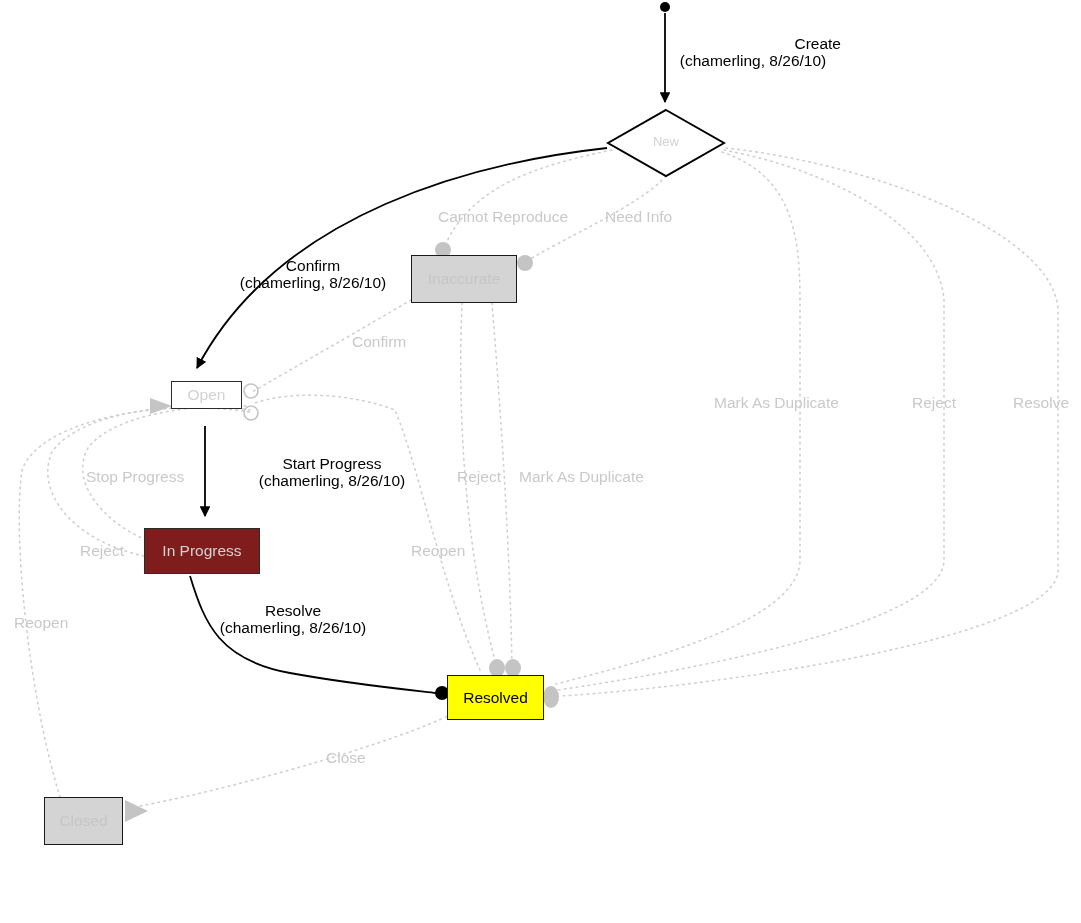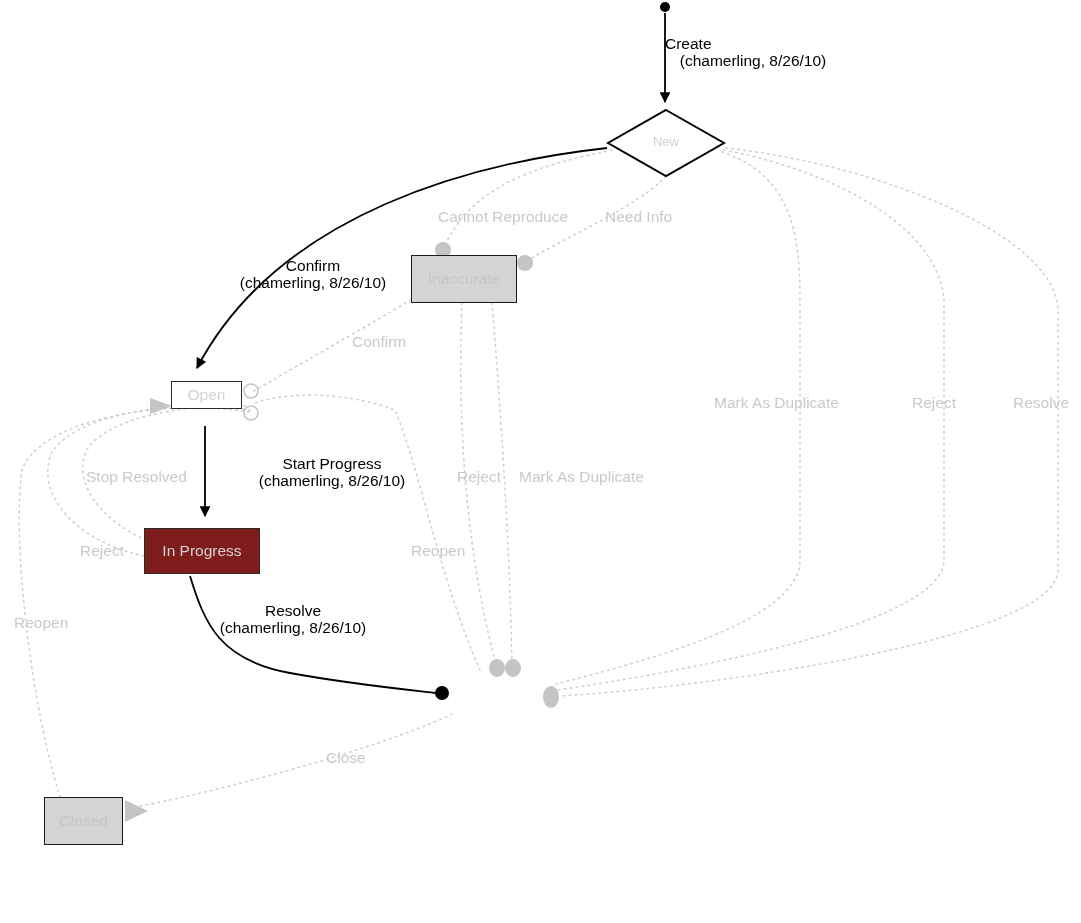--- a/index.html
+++ b/index.html
@@ -172,27 +172,30 @@
   </div>
 
   <div class="node node-box node-open" style="left:171px; top:381px; width:71px; height:28px;">
     <span>Open</span>
   </div>
 
   <div class="node node-box node-inprogress" style="left:144px; top:528px; width:116px; height:46px;">
     <span>In Progress</span>
   </div>
 
+  <div class="node node-active" style="left:447px; top:675px; width:97px; height:45px;">
+    <span>Resolved</span>
+  </div>
 
   <div class="node node-gray" style="left:44px; top:797px; width:79px; height:48px;">
     <span>Closed</span>
   </div>
 
   <div class="edge-label active" style="left:665px; top:35px; width:340px; text-align:left;">
-    <div style="width:176px; text-align:left;">Create</div>
+    <div style="width:176px; text-align:right;">Create</div>
     <div style="width:176px; text-align:center;">(chamerling, 8/26/10)</div>
   </div>
 
   <div class="edge-label active" style="left:225px; top:257px; width:176px; text-align:center;">
     <div>Confirm</div>
     <div>(chamerling, 8/26/10)</div>
   </div>
 
   <div class="edge-label active" style="left:204px; top:455px; width:176px; text-align:center;margin-left:40px;">
     <div>Start Progress</div>
@@ -209,21 +212,21 @@
   <div class="edge-label" style="left:605px; top:208px;">Need Info</div>
 
   <div class="edge-label" style="left:352px; top:333px;">Confirm</div>
 
   <div class="edge-label" style="left:714px; top:394px;">Mark As Duplicate</div>
 
   <div class="edge-label" style="left:912px; top:394px;">Reject</div>
 
   <div class="edge-label" style="left:1013px; top:394px;">Resolve</div>
 
-  <div class="edge-label" style="left:86px; top:468px;">Stop Resolved</div>
+  <div class="edge-label" style="left:86px; top:468px;">Stop Progress</div>
 
   <div class="edge-label" style="left:80px; top:542px;">Reject</div>
 
   <div class="edge-label" style="left:14px; top:614px;">Reopen</div>
 
   <div class="edge-label" style="left:457px; top:468px;">Reject</div>
 
   <div class="edge-label" style="left:519px; top:468px;">Mark As Duplicate</div>
 
   <div class="edge-label" style="left:411px; top:542px;">Reopen</div>

